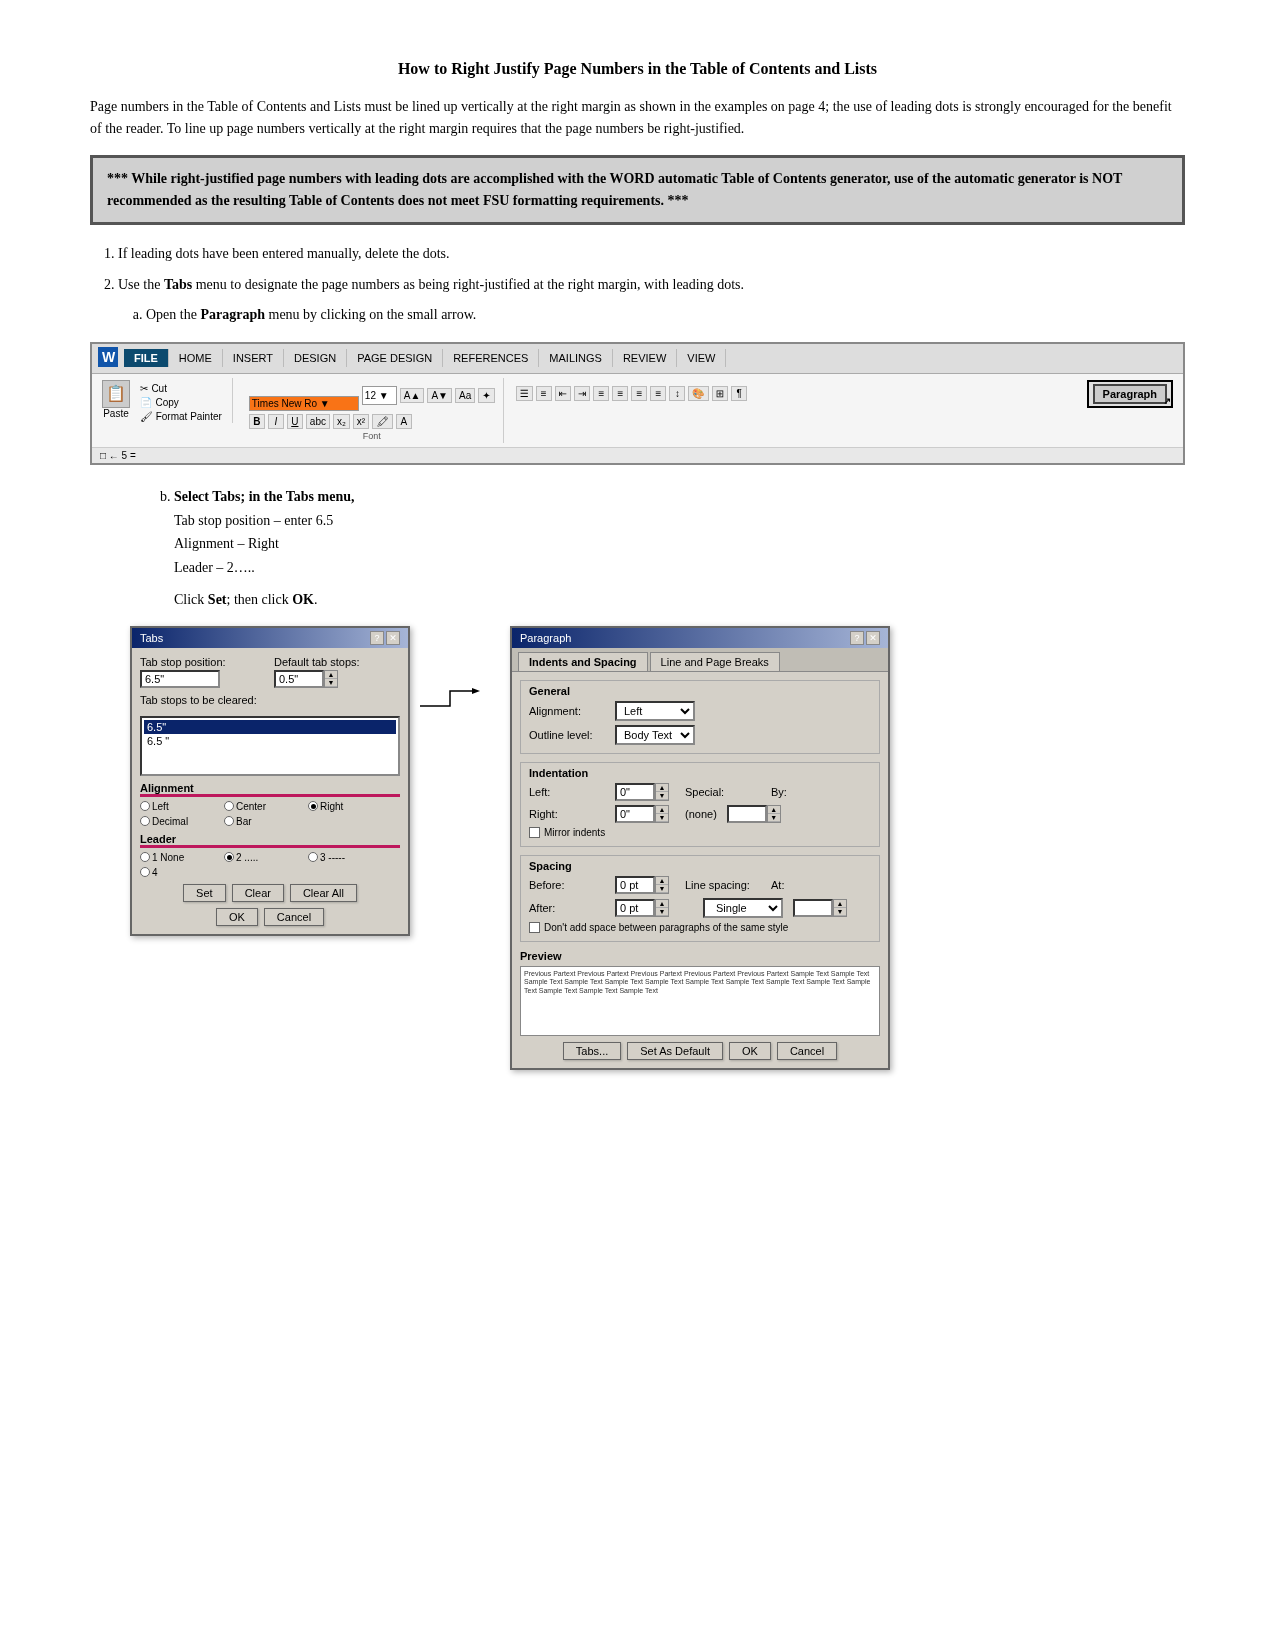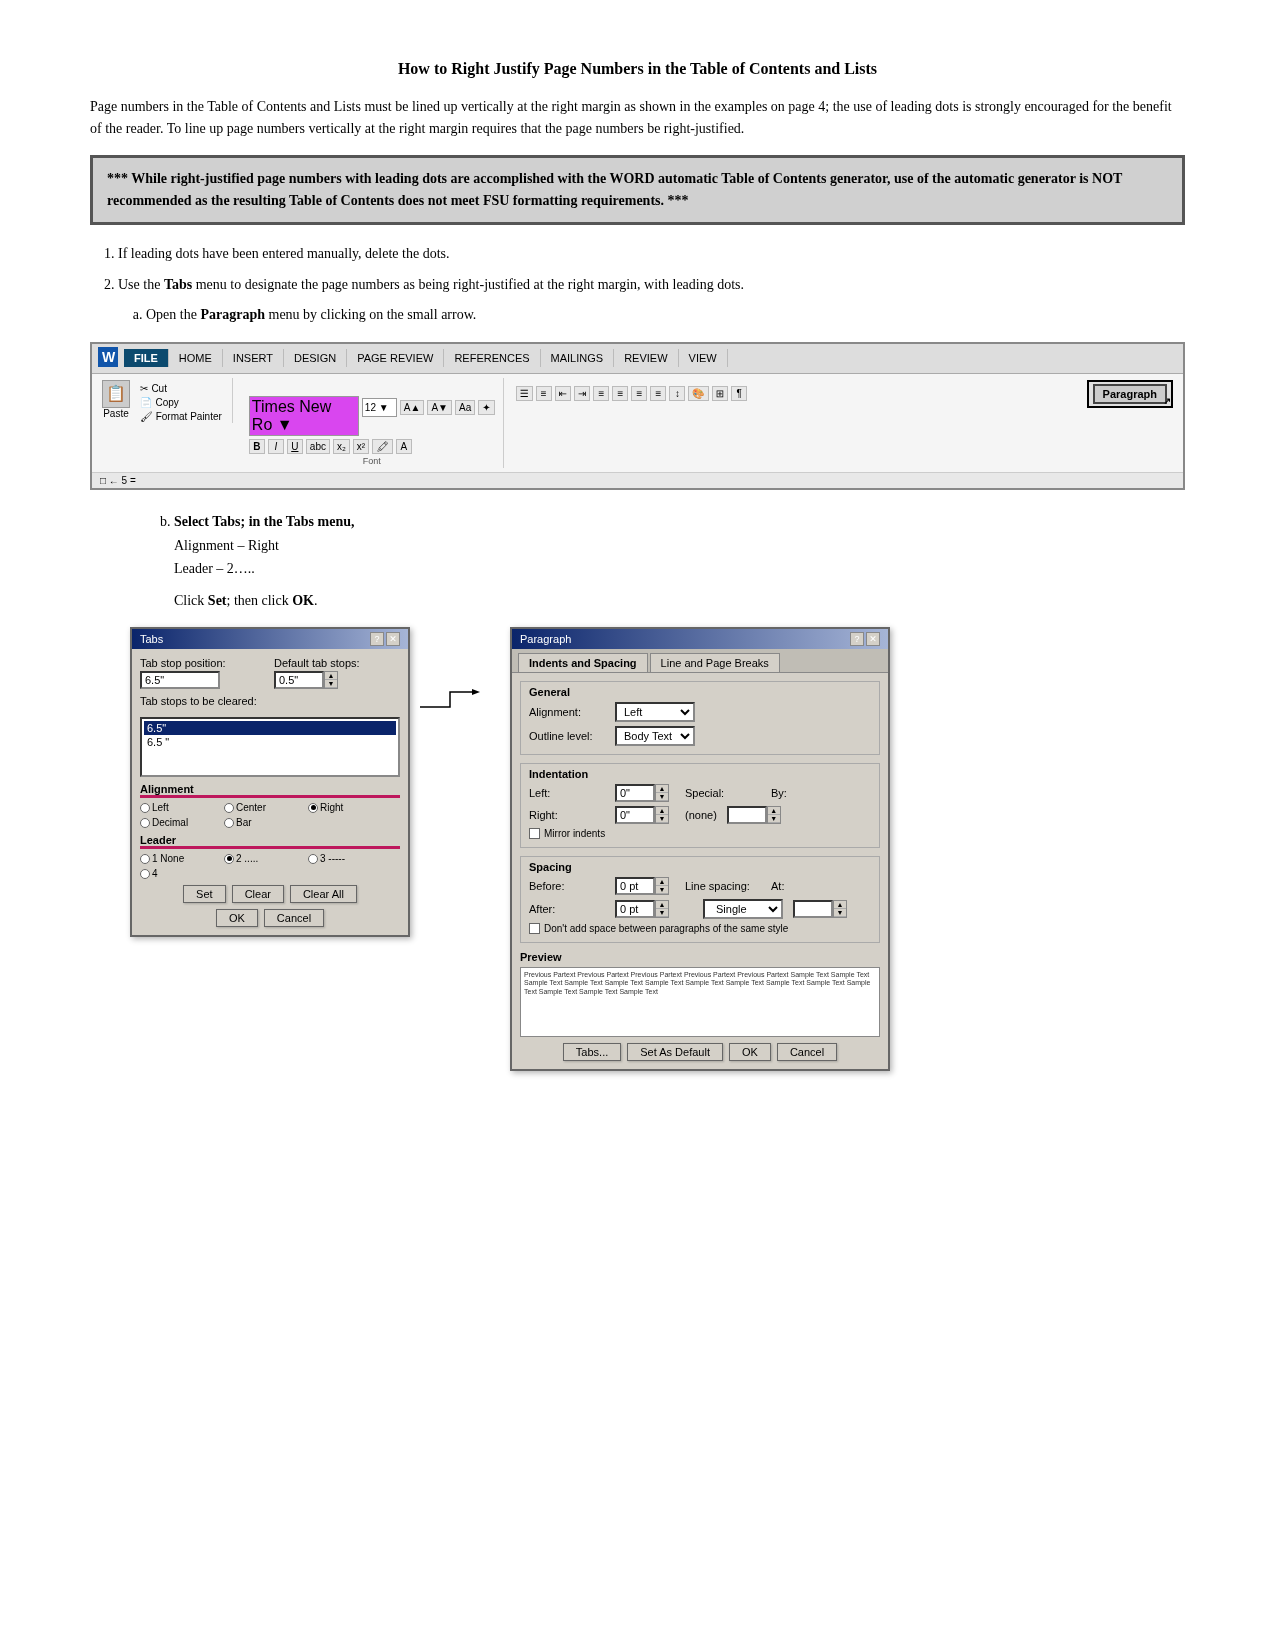--- a/index.html
+++ b/index.html
@@ -111,22 +111,22 @@
       font-size: 10px;
     }
     .small-btn {
       display: flex;
       align-items: center;
       gap: 3px;
       padding: 1px 2px;
     }
     .font-select {
       border: 1px solid #999;
-      background: #d946ef;
-      font-size: 16px;
+      background: #f97316;
+      font-size: 10px;
       padding: 1px 2px;
       width: 110px;
       margin-top: 16px;
     }
     .size-select {
       border: 1px solid #999;
       background: #fff;
       font-size: 10px;
       padding: 3px 2px;
       width: 35px;
@@ -433,21 +433,21 @@
     <div class="word-icon">
       <svg width="20" height="20" viewBox="0 0 20 20">
         <rect width="20" height="20" fill="#1155aa"></rect>
         <text x="4" y="15" fill="white" font-size="14" font-weight="bold" font-family="Arial">W</text>
       </svg>
     </div>
     <div class="ribbon-tab active">FILE</div>
     <div class="ribbon-tab">HOME</div>
     <div class="ribbon-tab">INSERT</div>
     <div class="ribbon-tab">DESIGN</div>
-    <div class="ribbon-tab">PAGE REVIEW</div>
+    <div class="ribbon-tab">PAGE DESIGN</div>
     <div class="ribbon-tab">REFERENCES</div>
     <div class="ribbon-tab">MAILINGS</div>
     <div class="ribbon-tab">REVIEW</div>
     <div class="ribbon-tab">VIEW</div>
   </div>
 
   <div class="ribbon-body">
 
     <div style="display:flex; align-items:flex-start; border-right:1px solid #ccc; padding-right:8px;">
       <div class="paste-btn">
@@ -523,20 +523,21 @@
     <span>□ ← 5 =</span>
   </div>
 </div>
 
 <ol class="numbered-list" start="2" style="margin-top:0; list-style:none; padding-left:28px;">
   <li style="list-style:none;">
     <ol class="sub-list" style="list-style:lower-alpha;">
       <li value="2" style="list-style-type:lower-alpha;">
         <div class="section-b-text">
           <div><strong>Select Tabs; in the Tabs menu,</strong></div>
+          <div>Tab stop position – enter 6.5</div>
           <div>Alignment – Right</div>
           <div>Leader – 2…..</div>
           <div style="margin-top:8px;">Click <strong>Set</strong>; then click <strong>OK</strong>.</div>
         </div>
       </li>
     </ol>
   </li>
 </ol>
 
 <div class="dialogs-row">

